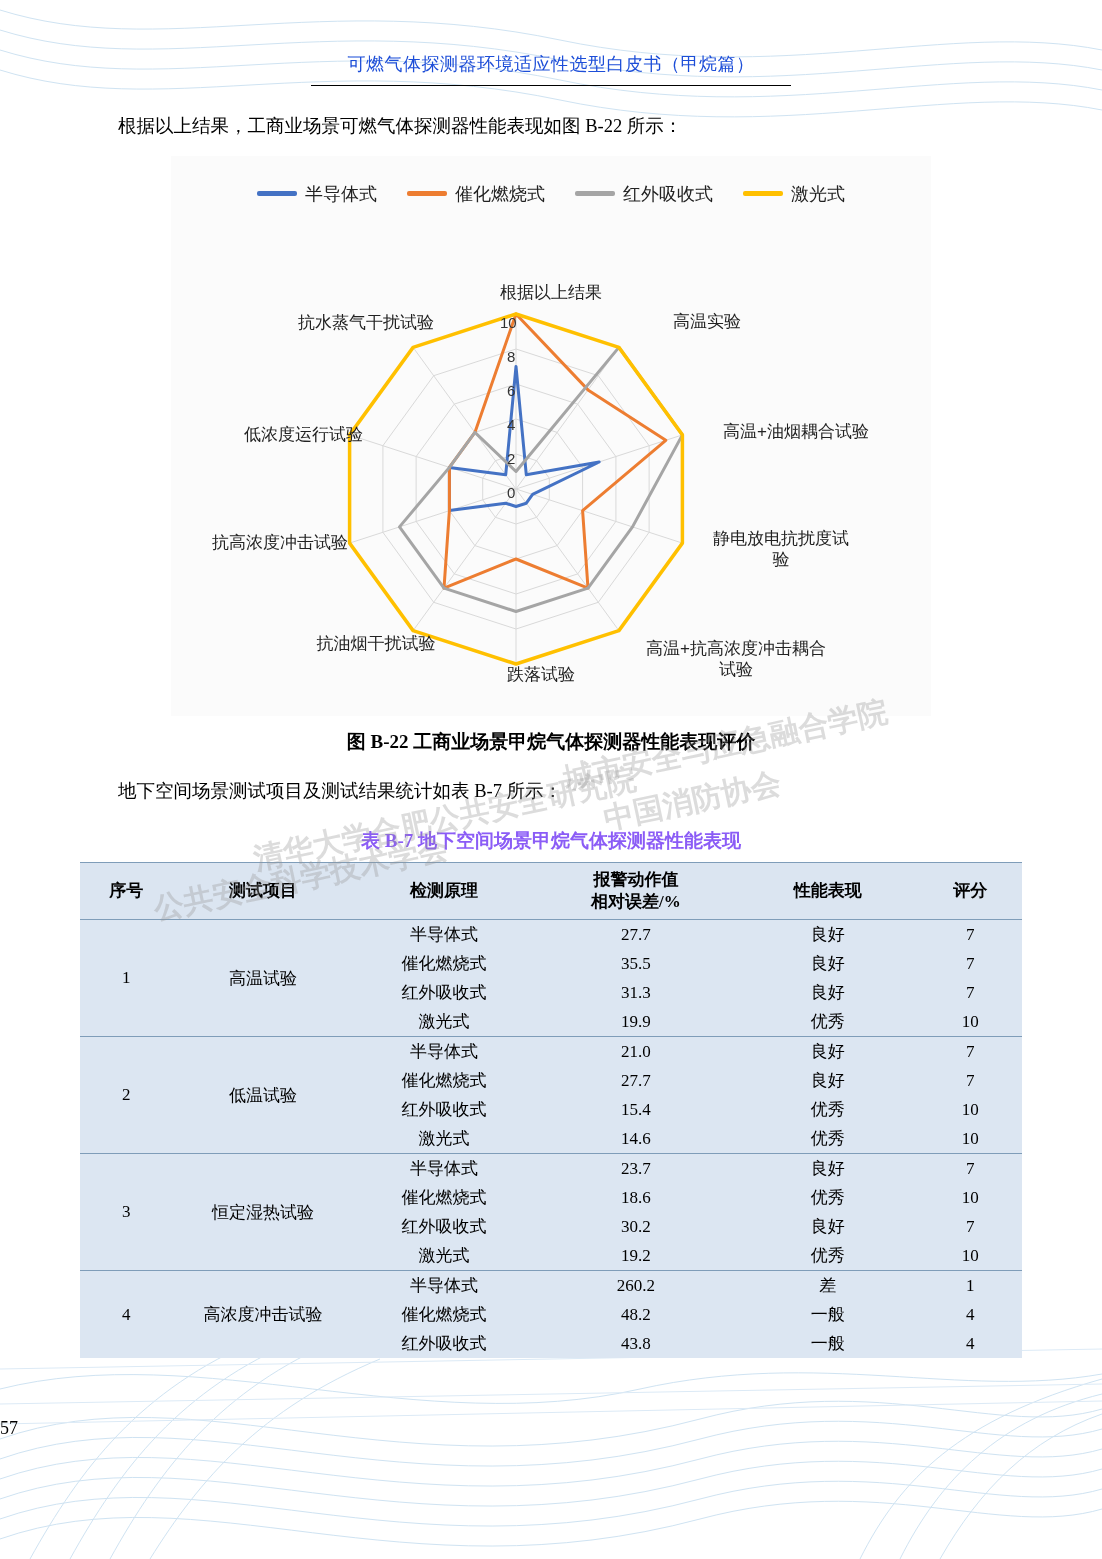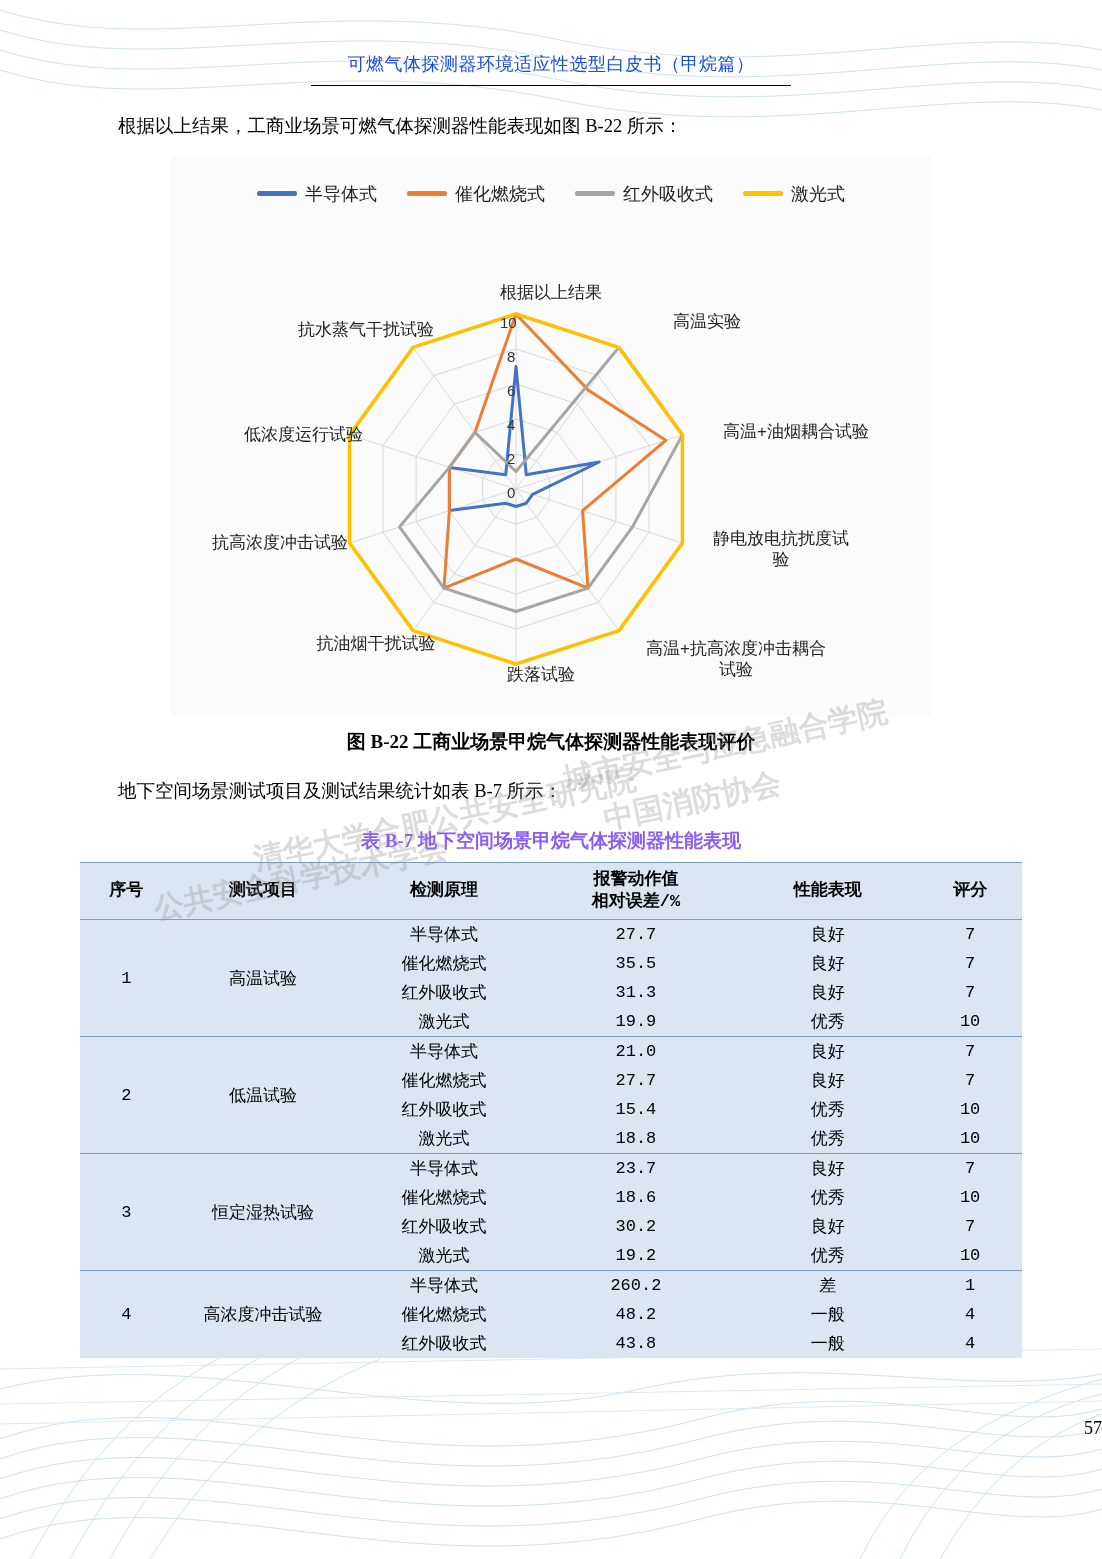--- a/index.html
+++ b/index.html
@@ -83,21 +83,21 @@
   }
   
   .table-caption {
     text-align:center; font-size:19px; font-weight:bold;
     margin-top:22px; margin-bottom:8px; color:#8b5cf6;
   }
   table.perf {
     border-collapse:collapse;
     width:100%;
     font-size:17px;
-    font-family:Liberation Mono, monospace;
+    font-family:Liberation Serif, serif;
     padding-left:36px;
   }
   table.perf th {
     background:#dbe5f1;
     font-weight:bold;
     border-top:1.6px solid #7f9db9;
     border-bottom:1.2px solid #7f9db9;
     padding:6px 2px;
     text-align:center;
     line-height:1.3;
@@ -121,21 +121,21 @@
     position:absolute; z-index:3; pointer-events:none;
     color:rgba(150,150,150,0.33);
     font-size:30px; font-weight:bold;
     font-family:"Liberation Sans", sans-serif;
     white-space:nowrap;
     transform-origin:left top;
   }
   
   .page-number {
     position:absolute; bottom:120px; left:0; right:0;
-    text-align:right; font-size:18px; color:#000;
+    text-align:left; font-size:18px; color:#000;
   }
 </style>
 </head>
 <body>
 
 <svg class="bg-wave-top" viewBox="0 0 1102 180" preserveAspectRatio="none">
   <g fill="none" stroke="#cfe3f2" stroke-width="1">
     <path d="M0,10 C160,60 320,-10 560,40 C780,86 950,20 1102,50"></path>
     <path d="M0,30 C160,80 320,10 560,60 C780,106 950,40 1102,70"></path>
     <path d="M0,50 C160,100 320,30 560,80 C780,126 950,60 1102,90"></path>
@@ -223,21 +223,21 @@
       
       <div class="axis-label" style="left:300px; top:76px; width:160px;">根据以上结果</div>
       <div class="axis-label" style="left:440px; top:105px; width:130px;text-align:right;">高温实验</div>
       <div class="axis-label" style="left:520px; top:215px; width:210px;">高温+油烟耦合试验</div>
       <div class="axis-label" style="left:540px; top:322px; width:140px;">静电放电抗扰度试验</div>
       <div class="axis-label" style="left:470px; top:432px; width:190px;">高温+抗高浓度冲击耦合试验</div>
       <div class="axis-label" style="left:300px; top:458px; width:140px;">跌落试验</div>
       <div class="axis-label" style="left:120px; top:427px; width:170px;">抗油烟干扰试验</div>
       <div class="axis-label" style="left:14px; top:326px; width:190px;">抗高浓度冲击试验</div>
       <div class="axis-label" style="left:45px; top:218px; width:175px;">低浓度运行试验</div>
-      <div class="axis-label" style="left:95px; top:113px; width:200px;">抗水蒸气干扰试验</div>
+      <div class="axis-label" style="left:95px; top:106px; width:200px;">抗水蒸气干扰试验</div>
 
       
       <div class="tick-label" style="left:329px; top:108px;">10</div>
       <div class="tick-label" style="left:336px; top:142px;">8</div>
       <div class="tick-label" style="left:336px; top:176px;">6</div>
       <div class="tick-label" style="left:336px; top:210px;">4</div>
       <div class="tick-label" style="left:336px; top:244px;">2</div>
       <div class="tick-label" style="left:336px; top:278px;">0</div>
     </div>
   </div>
@@ -305,21 +305,21 @@
           <td>7</td>
         </tr>
         <tr>
           <td>红外吸收式</td>
           <td>15.4</td>
           <td>优秀</td>
           <td>10</td>
         </tr>
         <tr>
           <td>激光式</td>
-          <td>18.8</td>
+          <td>14.6</td>
           <td>优秀</td>
           <td>10</td>
         </tr>
         <tr class="group-start">
           <td rowspan="4">3</td>
           <td rowspan="4">恒定湿热试验</td>
           <td>半导体式</td>
           <td>23.7</td>
           <td>良好</td>
           <td>7</td>

